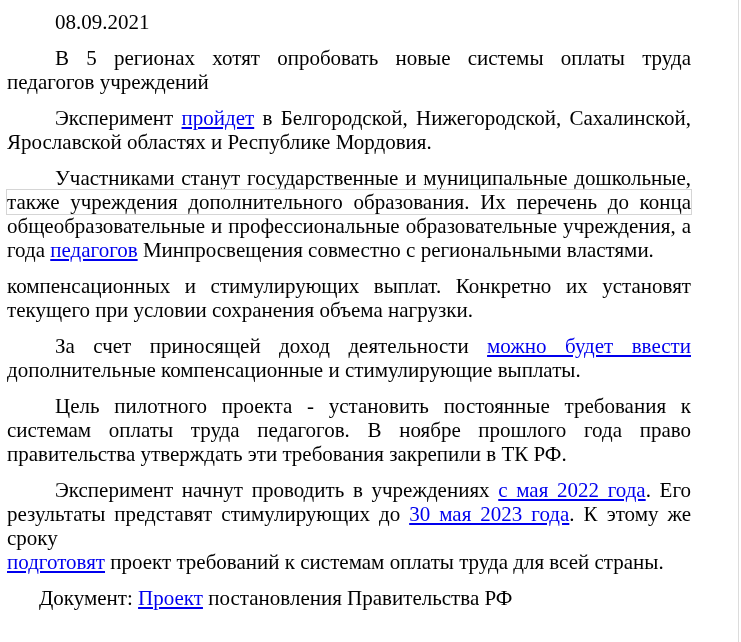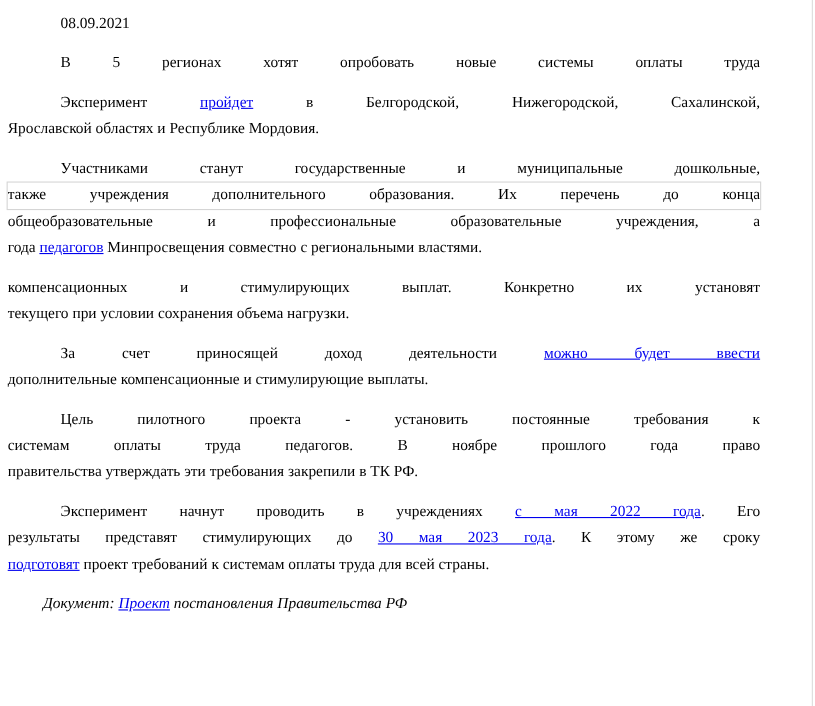--- a/index.html
+++ b/index.html
@@ -17,23 +17,23 @@
     font-family: "Liberation Serif", "DejaVu Serif", serif;
     color: var(--text);
   }
   .page {
     position: absolute;
     left: 7px; top: 10px;
     width: 684px;
   }
   .para + .para { margin-top: 12px; }
   .para.bold { font-weight: normal; }
-  .para.italic { font-style: italic; }
+  .para.italic { }
   .line {
-    font-size: 14px;
+    font-size: 21px;
     line-height: 24px;
     text-align: left;
   }
   .line.justify {
     text-align: justify;
     text-align-last: justify;
   }
   .line.indent { text-indent: 48px; }
   .line.indent-sm { text-indent: 32px; }
   .line.boxed {
@@ -54,20 +54,21 @@
 </style>
 </head>
 <body>
 
 <div class="page">
     <div class="para">
       <div class="line indent"><span>08.09.2021</span></div>
     </div>
     <div class="para bold">
       <div class="line justify indent"><span>В 5 регионах хотят опробовать новые системы оплаты труда</span></div>
+      <div class="line"><span>педагогов учреждений</span></div>
     </div>
     <div class="para">
       <div class="line justify indent"><span>Эксперимент </span><a class="lnk" href="#">пройдет</a><span> в Белгородской, Нижегородской, Сахалинской,</span></div>
       <div class="line"><span>Ярославской областях и Республике Мордовия.</span></div>
     </div>
     <div class="para">
       <div class="line justify indent"><span>Участниками станут государственные и муниципальные дошкольные,</span></div>
       <div class="line justify boxed"><span>также учреждения дополнительного образования. Их перечень до конца</span></div>
       <div class="line justify"><span>общеобразовательные и профессиональные образовательные учреждения, а</span></div>
       <div class="line"><span>года </span><a class="lnk" href="#">педагогов</a><span> Минпросвещения совместно с региональными властями.</span></div>

